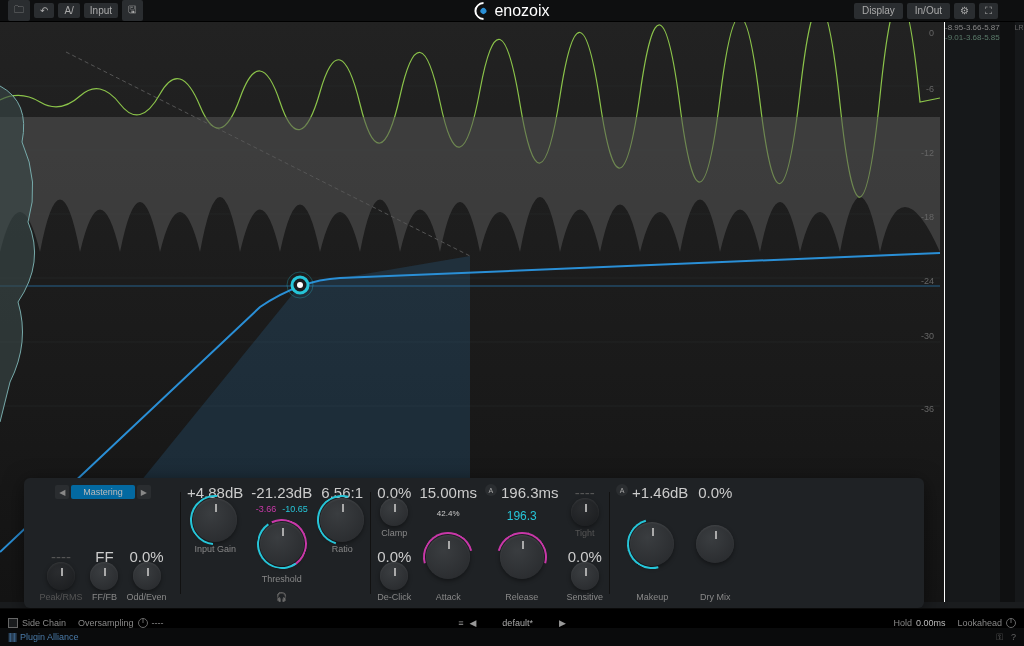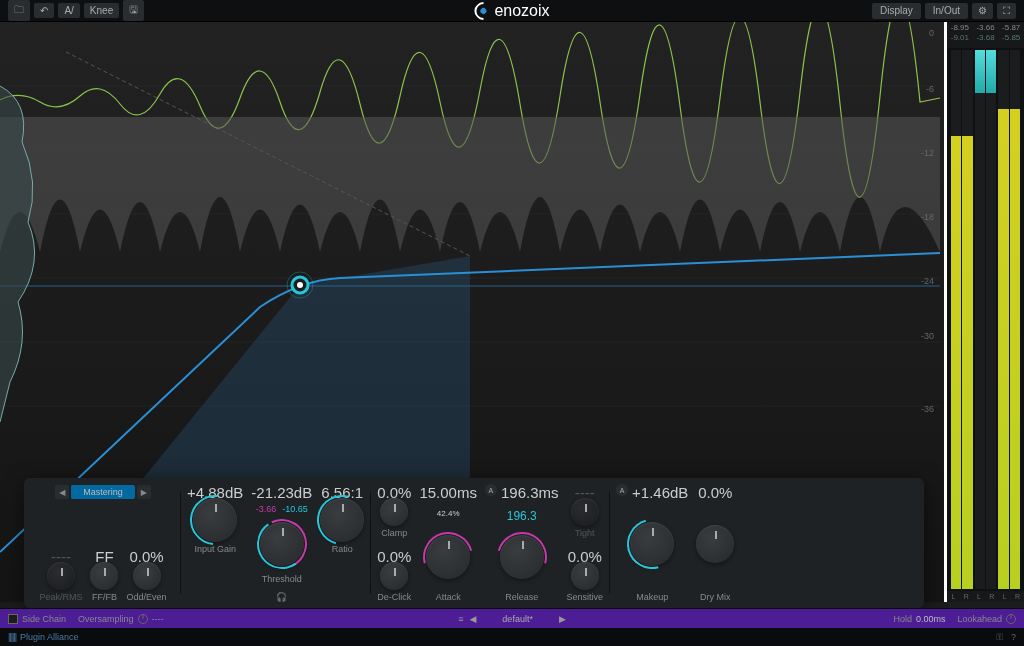--- a/index.html
+++ b/index.html
@@ -4,26 +4,26 @@
 <style>
 *{margin:0;padding:0;box-sizing:border-box;font-family:"Segoe UI",Arial,sans-serif;user-select:none}
 body{width:1024px;height:646px;background:#1a1c1e;overflow:hidden;color:#999}
 .topbar{height:22px;background:#0e0f10;display:flex;align-items:center;font-size:10px;position:relative;border-bottom:1px solid #000}
 .tb-left{display:flex;gap:4px;align-items:center;padding-left:8px}
 .tb-btn{background:#2a2d30;padding:2px 8px;border-radius:2px;color:#aaa;cursor:pointer;display:flex;align-items:center;gap:4px}
 .tb-btn.small{padding:2px 6px}
 .logo{position:absolute;left:50%;transform:translateX(-50%);display:flex;align-items:center;gap:2px;color:#fff;font-size:16px;font-weight:400}
 .logo-c{width:18px;height:18px;border:2px solid #fff;border-radius:50%;border-right-color:transparent;border-bottom-color:transparent;transform:rotate(-45deg);position:relative}
 .logo-c::after{content:"";position:absolute;width:6px;height:6px;background:#2a8fd6;border-radius:50%;top:4px;left:4px}
-.tb-right{margin-left:auto;display:flex;gap:4px;padding-right:8px}
+.tb-right{margin-left:auto;display:flex;gap:4px;padding-right:26px}
 .main{height:580px;display:flex;background:#1a1c1e}
 .graph{flex:1;position:relative;background:linear-gradient(180deg,#222 0%,#1a1a1a 60%,#141414 100%)}
 .graph svg{position:absolute;top:0;left:0}
 .grid-label{position:absolute;right:6px;font-size:9px;color:#666}
-.meters{width:80px;background:#16181a;display:flex;flex-direction:column;border-left:3px solid #ffffff}
+.meters{width:80px;background:#16181a;display:flex;flex-direction:row;border-left:1px solid #ffffff}
 .meter-readout{display:flex;font-size:8px;height:26px}
 .meter-readout .mcol{flex:1;text-align:center;padding:1px 0;line-height:1.3}
 .meter-readout .mcol div:first-child{color:#888}
 .meter-readout .mcol div:last-child{color:#5a7a6a}
 .meter-bars{flex:1;display:flex;gap:2px;padding:2px 4px;background:#0f1011}
 .mbar-group{flex:1;display:flex;gap:1px}
 .mbar{flex:1;background:#1a1c1e;position:relative}
 .mbar .fill{position:absolute;bottom:0;left:0;right:0}
 .fill.yellow{background:linear-gradient(180deg,#d4d020 0%,#b8d020 100%)}
 .fill.cyan{background:linear-gradient(180deg,#5dd 0%,#2aa 100%)}
@@ -53,21 +53,21 @@
 .vslider-thumb{position:absolute;left:-5px;width:13px;height:8px;background:#444;border-radius:2px;cursor:pointer}
 .vslider-label{font-size:9px;color:#888}
 .vslider-val{font-size:8px;color:#999}
 .divider{width:1px;background:#111;margin:8px 2px}
 .threshold-readout{font-size:9px;display:flex;gap:6px}
 .threshold-readout .mag{color:#c838a8}
 .threshold-readout .cyan{color:#26c5d8}
 .headphone{font-size:9px;color:#666}
 .auto-a{width:12px;height:12px;border-radius:50%;background:#2a2d30;color:#aaa;font-size:7px;display:flex;align-items:center;justify-content:center;margin-right:2px}
 .knob-val-row{display:flex;align-items:center;gap:2px}
-.botbar{position:absolute;bottom:18px;left:0;right:0;height:20px;background:#4c1d95;display:flex;align-items:center;font-size:9px;padding:0 8px;gap:12px;border-top:1px solid #0a0a0a}
+.botbar{position:absolute;bottom:18px;left:0;right:0;height:20px;background:#000000;display:flex;align-items:flex-end;font-size:9px;padding:0 8px;gap:12px;border-top:1px solid #0a0a0a}
 .botbar .item{display:flex;align-items:center;gap:4px;color:#888}
 .botbar .preset-center{position:absolute;left:50%;transform:translateX(-50%);display:flex;align-items:center;gap:6px}
 .pa-bar{position:absolute;bottom:0;left:0;right:0;height:18px;background:#0a0b0c;display:flex;align-items:center;padding:0 8px;font-size:9px;color:#4a7aa8}
 .pa-bar .right{margin-left:auto;display:flex;gap:8px;color:#666}
 .pwr{width:10px;height:10px;border:1px solid #666;border-radius:50%;position:relative}
 .pwr::after{content:"";position:absolute;left:50%;top:-1px;width:1px;height:5px;background:#666;transform:translateX(-50%)}
 .chk{width:10px;height:10px;border:1px solid #666;background:#1a1c1e}
 .scale{position:absolute;right:4px;top:4px;bottom:130px;width:18px;pointer-events:none}
 </style>
 </head>
@@ -76,21 +76,21 @@
 <div class="topbar">
   <div class="tb-left">
     <div class="tb-btn small">
         <span>🗀</span>
       </div>
     <div class="tb-btn small">↶</div>
     <div class="tb-btn small">
         <span>A/</span>
       </div>
     <div class="tb-btn small">
-        <span>Knee</span>
+        <span>Input</span>
       </div>
     <div class="tb-btn small">🖫</div>
   </div>
   <div class="logo">
     <span class="logo-c"></span>
     <span>enozoix</span>
   </div>
   <div class="tb-right">
     <div class="tb-btn">
         <span>Display</span>

